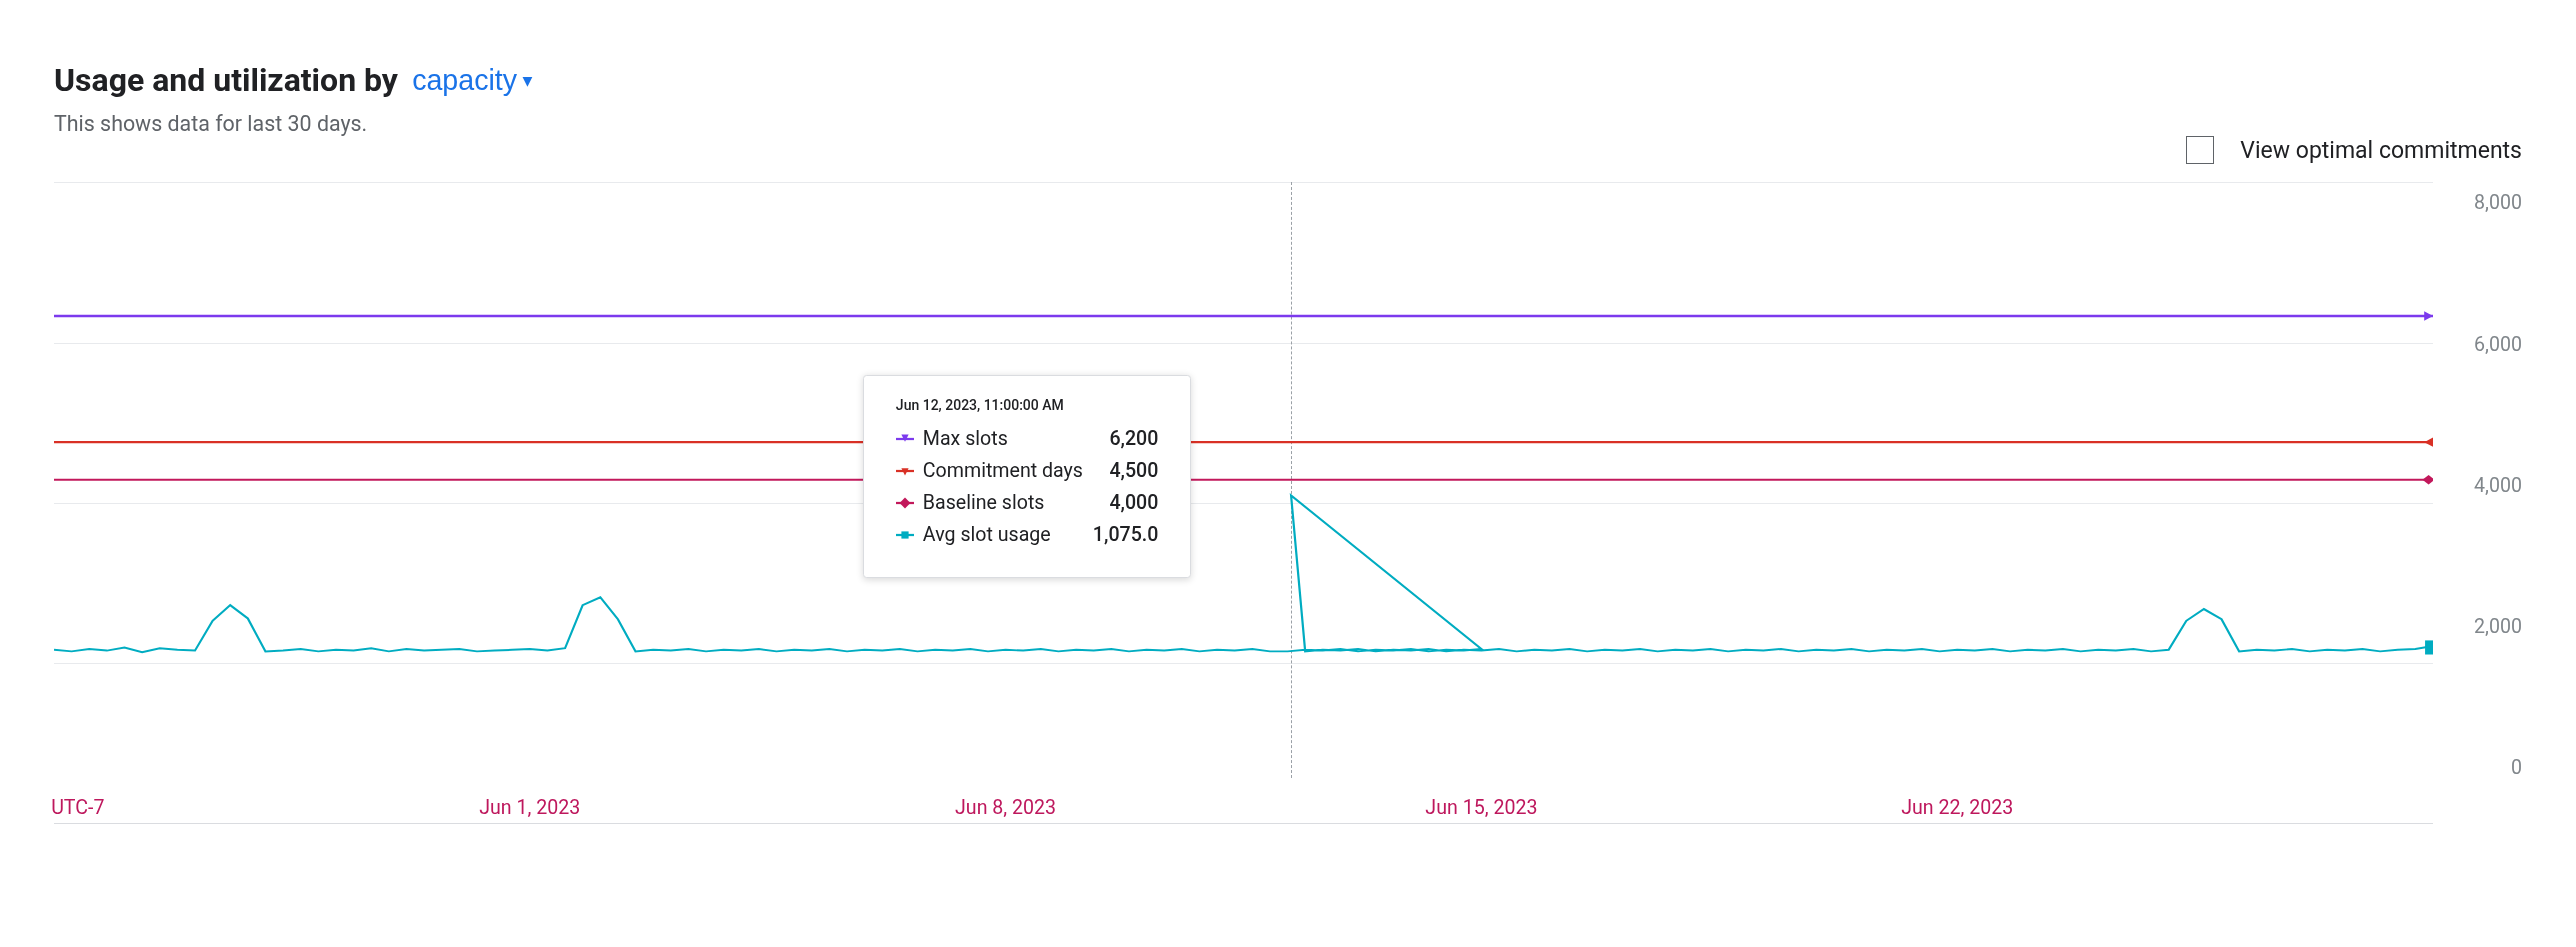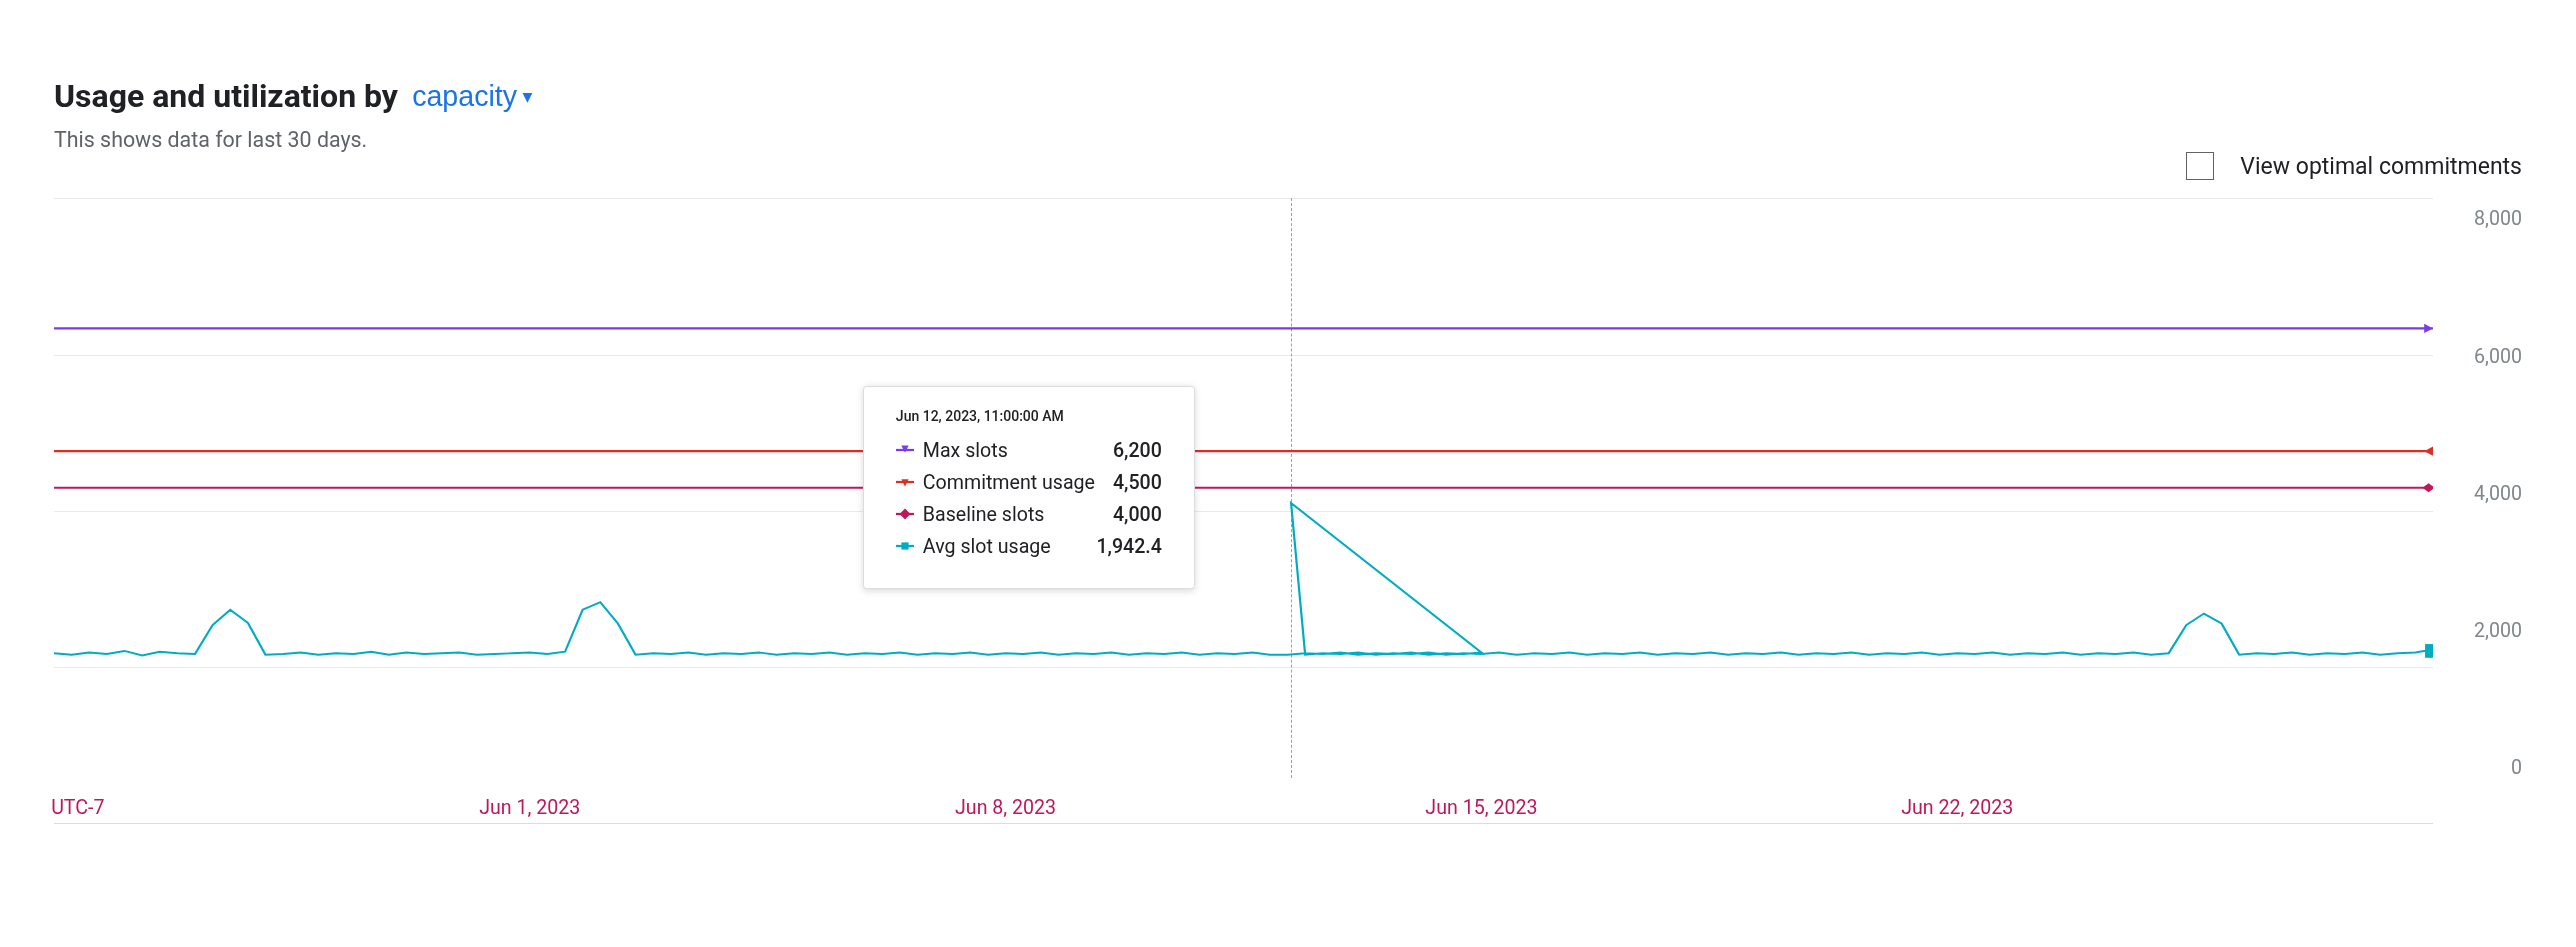--- a/index.html
+++ b/index.html
@@ -7,21 +7,21 @@
       font-family: 'Google Sans', Roboto, Arial, sans-serif;
       background: #fff;
       color: #202124;
       width: 2576px;
       height: 948px;
       overflow: hidden;
     }
     .page {
       width: 2576px;
       height: 860px;
-      padding: 76px 54px 36px 54px;
+      padding: 60px 54px 36px 54px;
       display: flex;
       flex-direction: column;
     }
     .header {
       display: flex;
       align-items: center;
       gap: 7.1px;
       margin-bottom: 10.7px;
     }
     .header-title {
@@ -277,21 +277,21 @@
         </div>
 
         <div class="tooltip-row">
           <div class="tooltip-legend">
             <span class="legend-icon">
               <svg width="18" height="18" viewBox="0 0 20 20">
                   <line x1="0" y1="10" x2="20" y2="10" stroke="#d93025" stroke-width="2.5"></line>
                   <polygon points="6,7 14,7 10,15" fill="#d93025"></polygon>
                 </svg>
             </span>
-            <span class="legend-label">Commitment usage</span>
+            <span class="legend-label">Commitment days</span>
           </div>
           <span class="tooltip-value">4,500</span>
         </div>
 
         <div class="tooltip-row">
           <div class="tooltip-legend">
             <span class="legend-icon">
               <svg width="18" height="18" viewBox="0 0 20 20">
                   <line x1="0" y1="10" x2="20" y2="10" stroke="#c2185b" stroke-width="2.5"></line>
                   <polygon points="10,4 16,10 10,16 4,10" fill="#c2185b"></polygon>
@@ -305,21 +305,21 @@
         <div class="tooltip-row">
           <div class="tooltip-legend">
             <span class="legend-icon">
               <svg width="18" height="18" viewBox="0 0 20 20">
                   <line x1="0" y1="10" x2="20" y2="10" stroke="#00acc1" stroke-width="2.5"></line>
                   <rect x="6" y="6" width="8" height="8" fill="#00acc1"></rect>
                 </svg>
             </span>
             <span class="legend-label">Avg slot usage</span>
           </div>
-          <span class="tooltip-value">1,942.4</span>
+          <span class="tooltip-value">1,075.0</span>
         </div>
       </div>
 
       <div class="x-axis">
         <span class="x-label" style="left: 1%;">UTC-7</span>
         <span class="x-label" style="left: 20%;">Jun 1, 2023</span>
         <span class="x-label" style="left: 40%;">Jun 8, 2023</span>
         <span class="x-label" style="left: 60%;">Jun 15, 2023</span>
         <span class="x-label" style="left: 80%;">Jun 22, 2023</span>
       </div>

